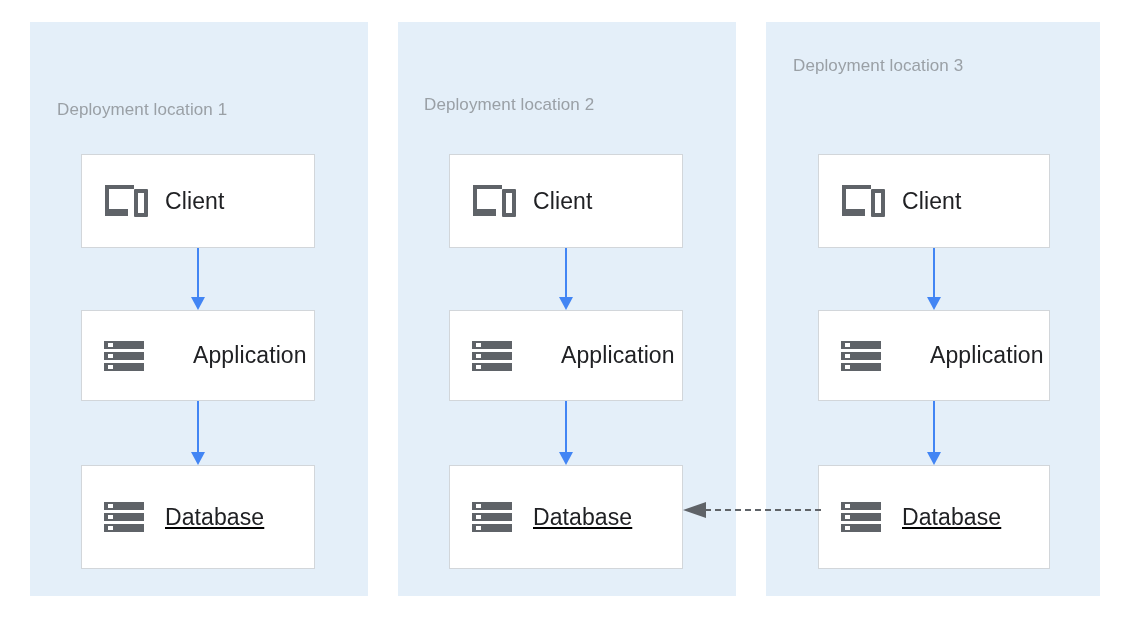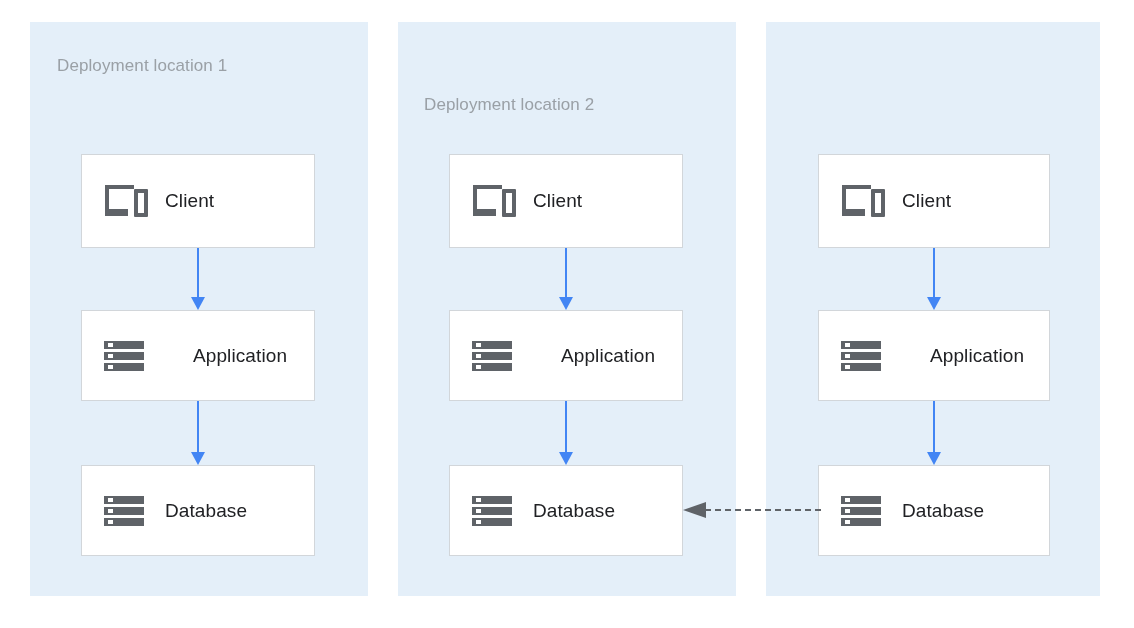--- a/index.html
+++ b/index.html
@@ -34,50 +34,50 @@
 
   .panel-title {
     position: absolute;
     top: 34px;
     font-size: 17px;
     line-height: 20px;
     color: #9aa0a6;
     white-space: nowrap;
     letter-spacing: 0.1px;
   }
-  .panel-1 .panel-title { left: 27px; }
+  .panel-1 .panel-title { left: 27px; margin-top: 44px; }
   .panel-2 .panel-title { left: 26px; margin-top: 39px; }
   .panel-3 .panel-title { left: 27px; }
 
   
   .node {
     position: absolute;
     background: #ffffff;
     border: 1px solid #d2d6da;
     box-sizing: border-box;
     display: flex;
     align-items: center;
   }
   .node-client { top: 132px; height: 94px; }
   .node-app    { top: 288px; height: 91px; gap: 28px; }
-  .node-db     { top: 443px; height: 91px; }
+  .node-db     { top: 443px; height: 104px; text-decoration: underline; }
 
   .panel-1 .node { left: 51px; width: 234px; }
   .panel-2 .node { left: 51px; width: 234px; }
   .panel-3 .node { left: 52px; width: 232px; }
 
   .node-icon {
     flex: 0 0 auto;
     width: 46px;
     height: 46px;
     margin-left: 21px;
     position: relative;
   }
   .node-label {
-    font-size: 19px;
+    font-size: 23px;
     color: #202124;
     margin-left: 16px;
     white-space: nowrap;
     letter-spacing: 0.1px;
   }
 
   
   .icon-client { width: 46px; height: 40px; }
   .icon-client svg { display: block; }
 
@@ -249,20 +249,21 @@
           <rect x="5" y="18" width="5" height="4" fill="#ffffff"></rect>
           <rect x="1" y="27" width="40" height="8" fill="#5f6368"></rect>
           <rect x="5" y="29" width="5" height="4" fill="#ffffff"></rect>
         </svg>
       </span>
       <span class="node-label">Database</span>
     </div>
   </div>
 
   <div class="panel panel-3">
+    <div class="panel-title">Deployment location 3</div>
 
     <div class="node node-client">
       <span class="node-icon icon-client">
         <svg width="46" height="40" viewBox="0 0 46 40" aria-hidden="true">
           <path fill="#5f6368" d="M2 4h29v4H6v20h19v4H2z"></path>
           <path fill="#5f6368" d="M2 30h23v5H2z"></path>
           <path fill="#5f6368" d="M32 8h12a1 1 0 0 1 1 1v26a1 1 0 0 1-1 1H32a1 1 0 0 1-1-1V9a1 1 0 0 1 1-1zm3 4v20h6V12z"></path>
         </svg>
       </span>
       <span class="node-label">Client</span>

